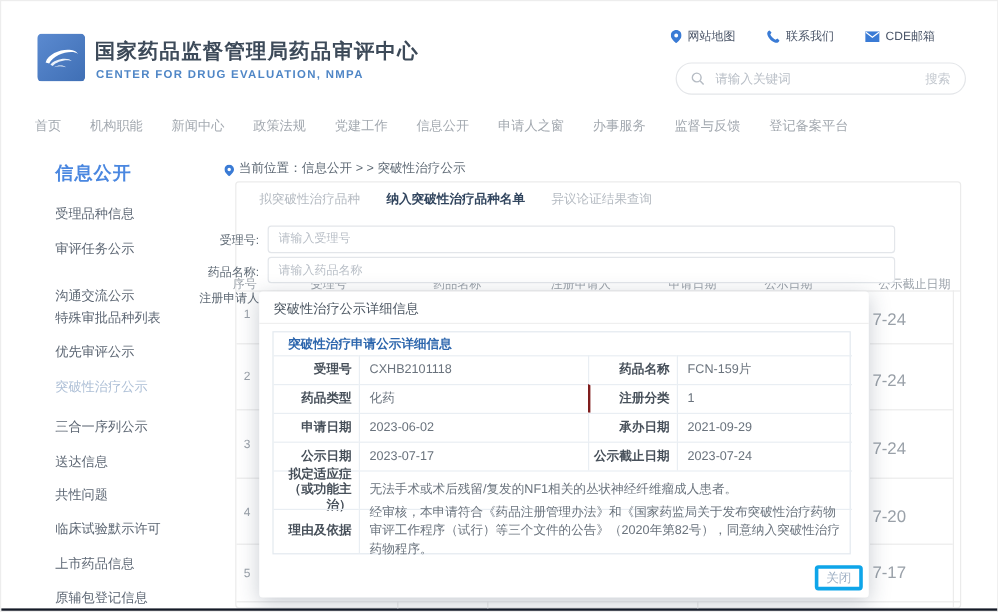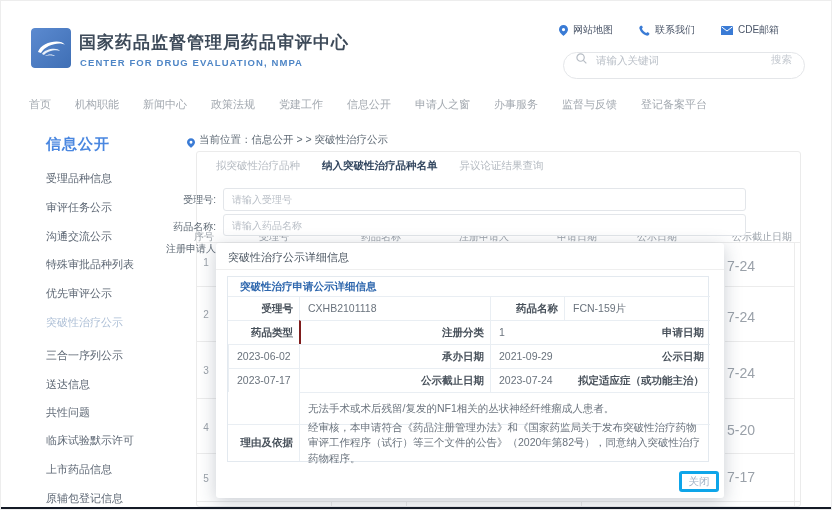--- a/index.html
+++ b/index.html
@@ -5,21 +5,21 @@
   html,body{margin:0;padding:0;background:#ffffff;}
   *{box-sizing:border-box;font-family:"Liberation Sans","DejaVu Sans",sans-serif;}
   .page{position:relative;width:832px;height:510px;background:#fff;overflow:hidden;border:1px solid #ededed;}
   .abs{position:absolute;}
   
   .logo{left:30px;top:27px;width:40px;height:40px;border-radius:4px;overflow:hidden;cursor:pointer;}
   .title-cn{left:78px;top:30px;font-size:17px;font-weight:bold;color:#3d4a59;letter-spacing:1px;white-space:nowrap;}
   .title-en{left:79px;top:56px;font-size:9.5px;font-weight:bold;color:#4f86c6;letter-spacing:1.1px;white-space:nowrap;}
   .toplinks{left:558px;top:22px;display:flex;gap:26px;align-items:center;}
   .toplink{display:flex;align-items:center;gap:5px;font-size:10px;color:#4a5568;cursor:pointer;white-space:nowrap;}
-  .searchbox{left:562px;top:51px;width:242px;height:27px;border:1px solid #e4e6e9;border-radius:14px;display:flex;align-items:flex-start;padding:0 12px;gap:7px;}
+  .searchbox{left:562px;top:51px;width:242px;height:27px;border:1px solid #e4e6e9;border-radius:14px;display:flex;align-items:center;padding:0 12px;gap:7px;}
   .searchbox input{border:none;outline:none;flex:1;font-size:10.5px;color:#555;background:transparent;min-width:0;}
   .searchbox input::placeholder{color:#b9bfc7;}
   .search-btn{font-size:10.5px;color:#c3c8cf;cursor:pointer;white-space:nowrap;}
   
   .nav{left:28px;top:96px;display:flex;gap:24px;}
   .nav span{font-size:11px;color:#a3a9b0;cursor:pointer;white-space:nowrap;}
   
   .sb-title{left:45px;top:134px;font-size:15px;font-weight:bold;color:#4a87e0;letter-spacing:1px;}
   .sb-item{left:45px;font-size:11px;color:#5c6673;cursor:pointer;white-space:nowrap;}
   .sb-item.active{color:#adbfd6;}
@@ -113,21 +113,21 @@
     <span>信息公开</span>
     <span>申请人之窗</span>
     <span>办事服务</span>
     <span>监督与反馈</span>
     <span>登记备案平台</span>
   </div>
 
   <div class="abs sb-title">信息公开</div>
   <div class="abs sb-item" style="top:170px">受理品种信息</div>
   <div class="abs sb-item" style="top:199px">审评任务公示</div>
-  <div class="abs sb-item" style="top:228px">沟通交流公示</div>
+  <div class="abs sb-item" style="top:238px">沟通交流公示</div>
   <div class="abs sb-item" style="top:256px">特殊审批品种列表</div>
   <div class="abs sb-item" style="top:285px">优先审评公示</div>
   <div class="abs sb-item active" style="top:314px">突破性治疗公示</div>
   <div class="abs sb-item" style="top:347px">三合一序列公示</div>
   <div class="abs sb-item" style="top:376px">送达信息</div>
   <div class="abs sb-item" style="top:404px">共性问题</div>
   <div class="abs sb-item" style="top:432px">临床试验默示许可</div>
   <div class="abs sb-item" style="top:461px">上市药品信息</div>
   <div class="abs sb-item" style="top:490px">原辅包登记信息</div>
 
@@ -164,21 +164,21 @@
 
   <span class="abs rownum" style="top:256px">1</span>
   <span class="abs rownum" style="top:308px">2</span>
   <span class="abs rownum" style="top:364px">3</span>
   <span class="abs rownum" style="top:421px">4</span>
   <span class="abs rownum" style="top:472px">5</span>
 
   <span class="abs datefrag" style="top:257px">7-24</span>
   <span class="abs datefrag" style="top:308px">7-24</span>
   <span class="abs datefrag" style="top:364px">7-24</span>
-  <span class="abs datefrag" style="top:421px">5-20</span>
+  <span class="abs datefrag" style="top:421px">7-20</span>
   <span class="abs datefrag" style="top:468px">7-17</span>
 
   <div class="abs hline" style="left:196px;top:241px;width:603px"></div>
   <div class="abs hline" style="left:196px;top:285px;width:20px"></div>
   <div class="abs hline" style="left:196px;top:340px;width:20px"></div>
   <div class="abs hline" style="left:196px;top:397px;width:20px"></div>
   <div class="abs hline" style="left:196px;top:452px;width:20px"></div>
   <div class="abs hline" style="left:724px;top:285px;width:69px"></div>
   <div class="abs hline" style="left:724px;top:340px;width:69px"></div>
   <div class="abs hline" style="left:724px;top:397px;width:69px"></div>
@@ -194,20 +194,21 @@
     <div class="m-sep"></div>
     <div class="m-table">
       <div class="m-head" style="border-top:none">突破性治疗申请公示详细信息</div>
 
       <div class="ml">受理号</div>
       <div class="mv">CXHB2101118</div>
       <div class="ml" style="border-left:1px solid #e9eef3">药品名称</div>
       <div class="mv">FCN-159片</div>
 
       <div class="ml">药品类型</div>
+      <div class="mv">化药</div>
       <div class="ml" style="border-left:2px solid #7f1d1d">注册分类</div>
       <div class="mv">1</div>
 
       <div class="ml">申请日期</div>
       <div class="mv">2023-06-02</div>
       <div class="ml" style="border-left:1px solid #e9eef3">承办日期</div>
       <div class="mv">2021-09-29</div>
 
       <div class="ml">公示日期</div>
       <div class="mv">2023-07-17</div>

